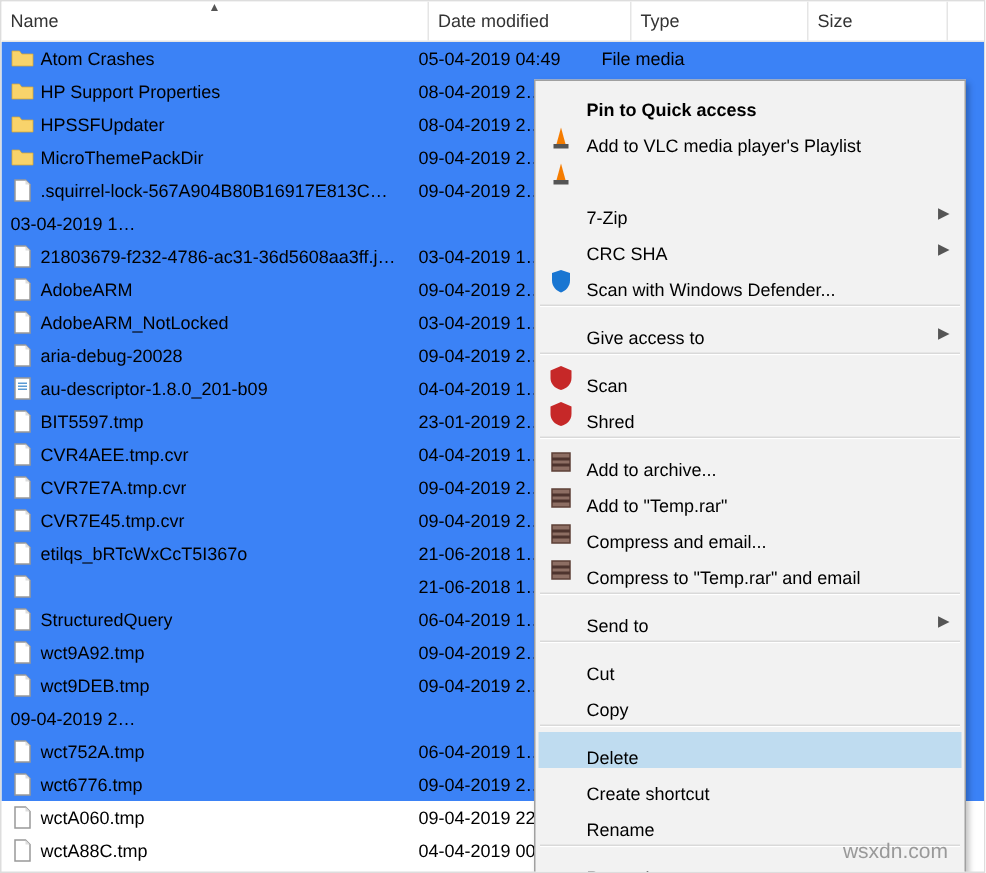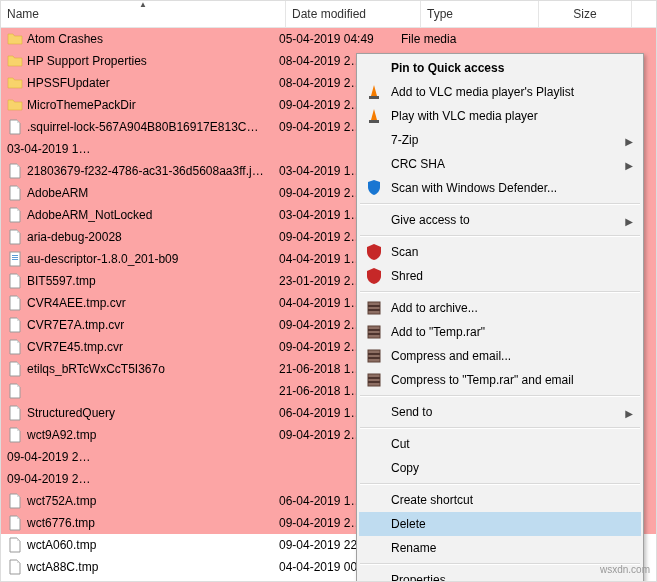--- a/index.html
+++ b/index.html
@@ -2,39 +2,39 @@
 <html><head>
 <meta charset="utf-8">
 <style>
 html,body{margin:0;padding:0;font-family:"Segoe UI",Tahoma,sans-serif;font-size:12px;color:#000;background:#fff}
 .pane{width:657px;height:582px;overflow:hidden;position:relative;border:1px solid #ddd;box-sizing:border-box}
 .header{display:flex;height:26px;border-bottom:1px solid #e5e5e5;background:#fff;align-items:stretch}
 .hcol{display:flex;align-items:center;padding:0 6px;border-right:1px solid #e5e5e5;color:#333;user-select:none;cursor:default;position:relative}
 .hcol.name{width:272px}
 .hcol.date{width:122px}
 .hcol.type{width:105px}
-.hcol.size{width:80px;justify-content:center}
+.hcol.size{width:80px;justify-content:flex-start}
 .sort{font-size:8px;color:#555;position:absolute;left:50%;top:-1px;transform:translateX(-50%)}
 .rows{position:relative}
 .row{display:flex;height:22px;align-items:center}
-.row.sel{background:#fca5a5}
+.row.sel{background:#3b82f6}
 .cell{padding:0 6px;overflow:hidden;white-space:nowrap;text-overflow:ellipsis;box-sizing:border-box}
 .cell.name{width:272px;display:flex;align-items:center;gap:4px}
 .cell.date{width:122px;color:#000}
 .cell.type{width:105px;color:#000}
 .cell.size{width:80px;text-align:right;color:#000}
 .ico{width:16px;height:16px;flex:0 0 16px;display:inline-block}
 .ctx{position:absolute;left:355px;top:52px;width:282px;background:#f2f2f2;border:1px solid #a0a0a0;box-shadow:2px 2px 4px rgba(0,0,0,.25);font-size:12px;padding:2px}
-.mi{height:24px;display:flex;align-items:center;padding:0 30px 0 32px;position:relative;cursor:default}
+.mi{height:24px;display:flex;align-items:flex-end;padding:0 30px 0 32px;position:relative;cursor:default}
 .mi.hl{background:#bfdcf0}
 .mi.bold{font-weight:600}
 .mi .mico{position:absolute;left:6px;top:3px;width:18px;height:18px}
 .mi .arr{position:absolute;right:8px;top:8px;font-size:10px;color:#555}
 .sep{height:1px;margin:3px 1px;background:#d9d9d9;border-bottom:1px solid #fff}
-.watermark{position:absolute;right:6px;bottom:6px;font-size:10px;color:#999}
+.watermark{position:absolute;right:24px;bottom:6px;font-size:14px;color:#999}
 .trunc{overflow:hidden;text-overflow:ellipsis;white-space:nowrap;max-width:238px;display:inline-block}
 </style>
 </head>
 <body>
 <div class="pane">
 
 <div class="header">
   <div class="hcol name">
     <span class="sort">▲</span>
     <span>Name</span>
@@ -263,20 +263,27 @@
               <path fill="#fff" stroke="#999" stroke-width="1" d="M3 1h7l3 3v11H3z"></path>
               <path fill="#ddd" d="M10 1v3h3z"></path>
             </svg></span>
           <span class="trunc">wct9A92.tmp</span>
         </div>
         <div class="cell date">09-04-2019 2…</div>
         <div class="cell type"></div>
         <div class="cell size"></div>
       </div>
       <div class="row sel">
+        <div class="cell name">
+          <span class="ico"><svg viewBox="0 0 16 16">
+              <path fill="#fff" stroke="#999" stroke-width="1" d="M3 1h7l3 3v11H3z"></path>
+              <path fill="#ddd" d="M10 1v3h3z"></path>
+            </svg></span>
+          <span class="trunc">wct9DEB.tmp</span>
+        </div>
         <div class="cell date">09-04-2019 2…</div>
         <div class="cell type"></div>
         <div class="cell size"></div>
       </div>
       <div class="row sel">
         <div class="cell date">09-04-2019 2…</div>
         <div class="cell type"></div>
         <div class="cell size"></div>
       </div>
       <div class="row sel">
@@ -347,21 +354,20 @@
             <path fill="#f57c00" d="M9 2l3 11H6z"></path>
             <rect x="4" y="13" width="10" height="3" fill="#555"></rect>
           </svg></span>
         <span>Add to VLC media player's Playlist</span>
       </div>
       <div class="mi">
         <span class="mico"><svg viewBox="0 0 18 18">
             <path fill="#f57c00" d="M9 2l3 11H6z"></path>
             <rect x="4" y="13" width="10" height="3" fill="#555"></rect>
           </svg></span>
-        <span>Play with VLC media player</span>
       </div>
       <div class="mi">
         <span>7-Zip</span>
         <span class="arr">▶</span>
       </div>
       <div class="mi">
         <span>CRC SHA</span>
         <span class="arr">▶</span>
       </div>
       <div class="mi">
@@ -427,27 +433,27 @@
         <span class="arr">▶</span>
       </div>
       <div class="sep"></div>
       <div class="mi">
         <span>Cut</span>
       </div>
       <div class="mi">
         <span>Copy</span>
       </div>
       <div class="sep"></div>
-      <div class="mi">
-        <span>Create shortcut</span>
-      </div>
       <div class="mi hl">
         <span>Delete</span>
       </div>
       <div class="mi">
+        <span>Create shortcut</span>
+      </div>
+      <div class="mi">
         <span>Rename</span>
       </div>
       <div class="sep"></div>
       <div class="mi">
         <span>Properties</span>
       </div>
     </div>
 
 <div class="watermark">wsxdn.com</div>
 

